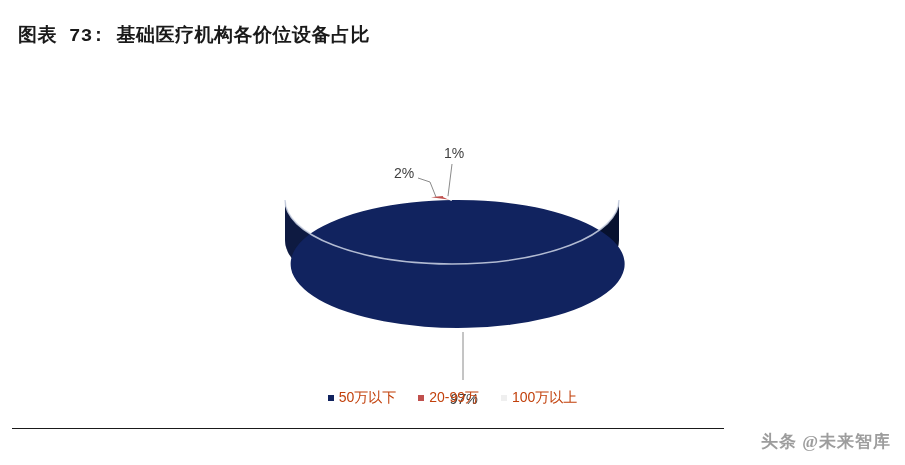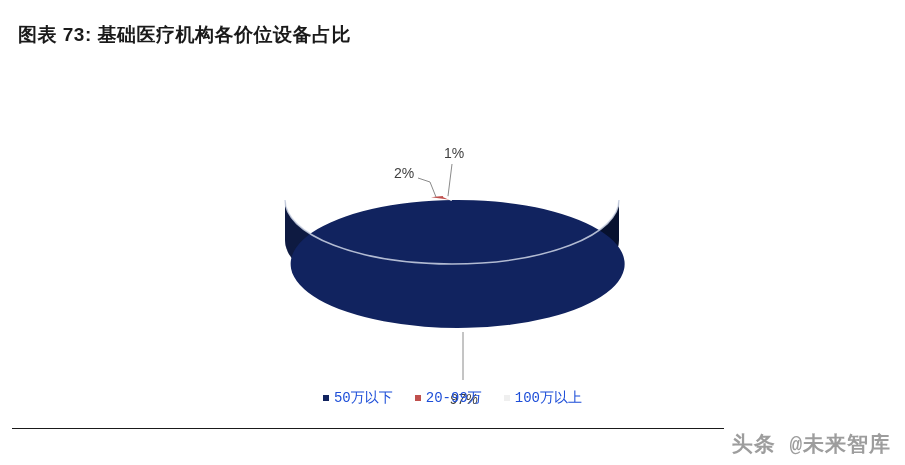--- a/index.html
+++ b/index.html
@@ -14,21 +14,21 @@
     position: relative;
     width: 905px;
     height: 465px;
     background: #ffffff;
     overflow: hidden;
   }
   #chart-title {
     position: absolute;
     left: 18px;
     top: 22px;
-    font-family: Liberation Sans, sans-serif;
+    font-family: Liberation Mono, monospace;
     font-weight: bold;
     font-size: 19px;
     color: #1a1a1a;
     letter-spacing: 0.5px;
     white-space: nowrap;
   }
   #pie-area {
     position: absolute;
     left: 0;
     top: 60px;
@@ -59,23 +59,23 @@
     height: 26px;
     display: flex;
     justify-content: center;
     align-items: center;
     gap: 22px;
   }
   .legend-item {
     display: flex;
     align-items: center;
     gap: 5px;
-    font-family: Liberation Mono, monospace;
+    font-family: Liberation Sans, sans-serif;
     font-size: 14px;
-    color: #1d4ed8;
+    color: #c2410c;
     white-space: nowrap;
   }
   .legend-swatch {
     width: 6px;
     height: 6px;
     display: inline-block;
     flex: 0 0 auto;
   }
   #footer-rule {
     position: absolute;
@@ -91,22 +91,22 @@
     top: 437px;
     font-family: "Liberation Serif", serif;
     font-size: 17px;
     color: #1c1c1c;
     white-space: nowrap;
   }
   #watermark {
     position: absolute;
     right: 14px;
     top: 430px;
-    font-family: Liberation Mono, monospace;
-    font-size: 21px;
+    font-family: Liberation Serif, serif;
+    font-size: 17px;
     font-weight: bold;
     color: #8c8c8c;
     opacity: 0.85;
     white-space: nowrap;
     letter-spacing: 1px;
   }
 </style>
 </head>
 <body>
 

